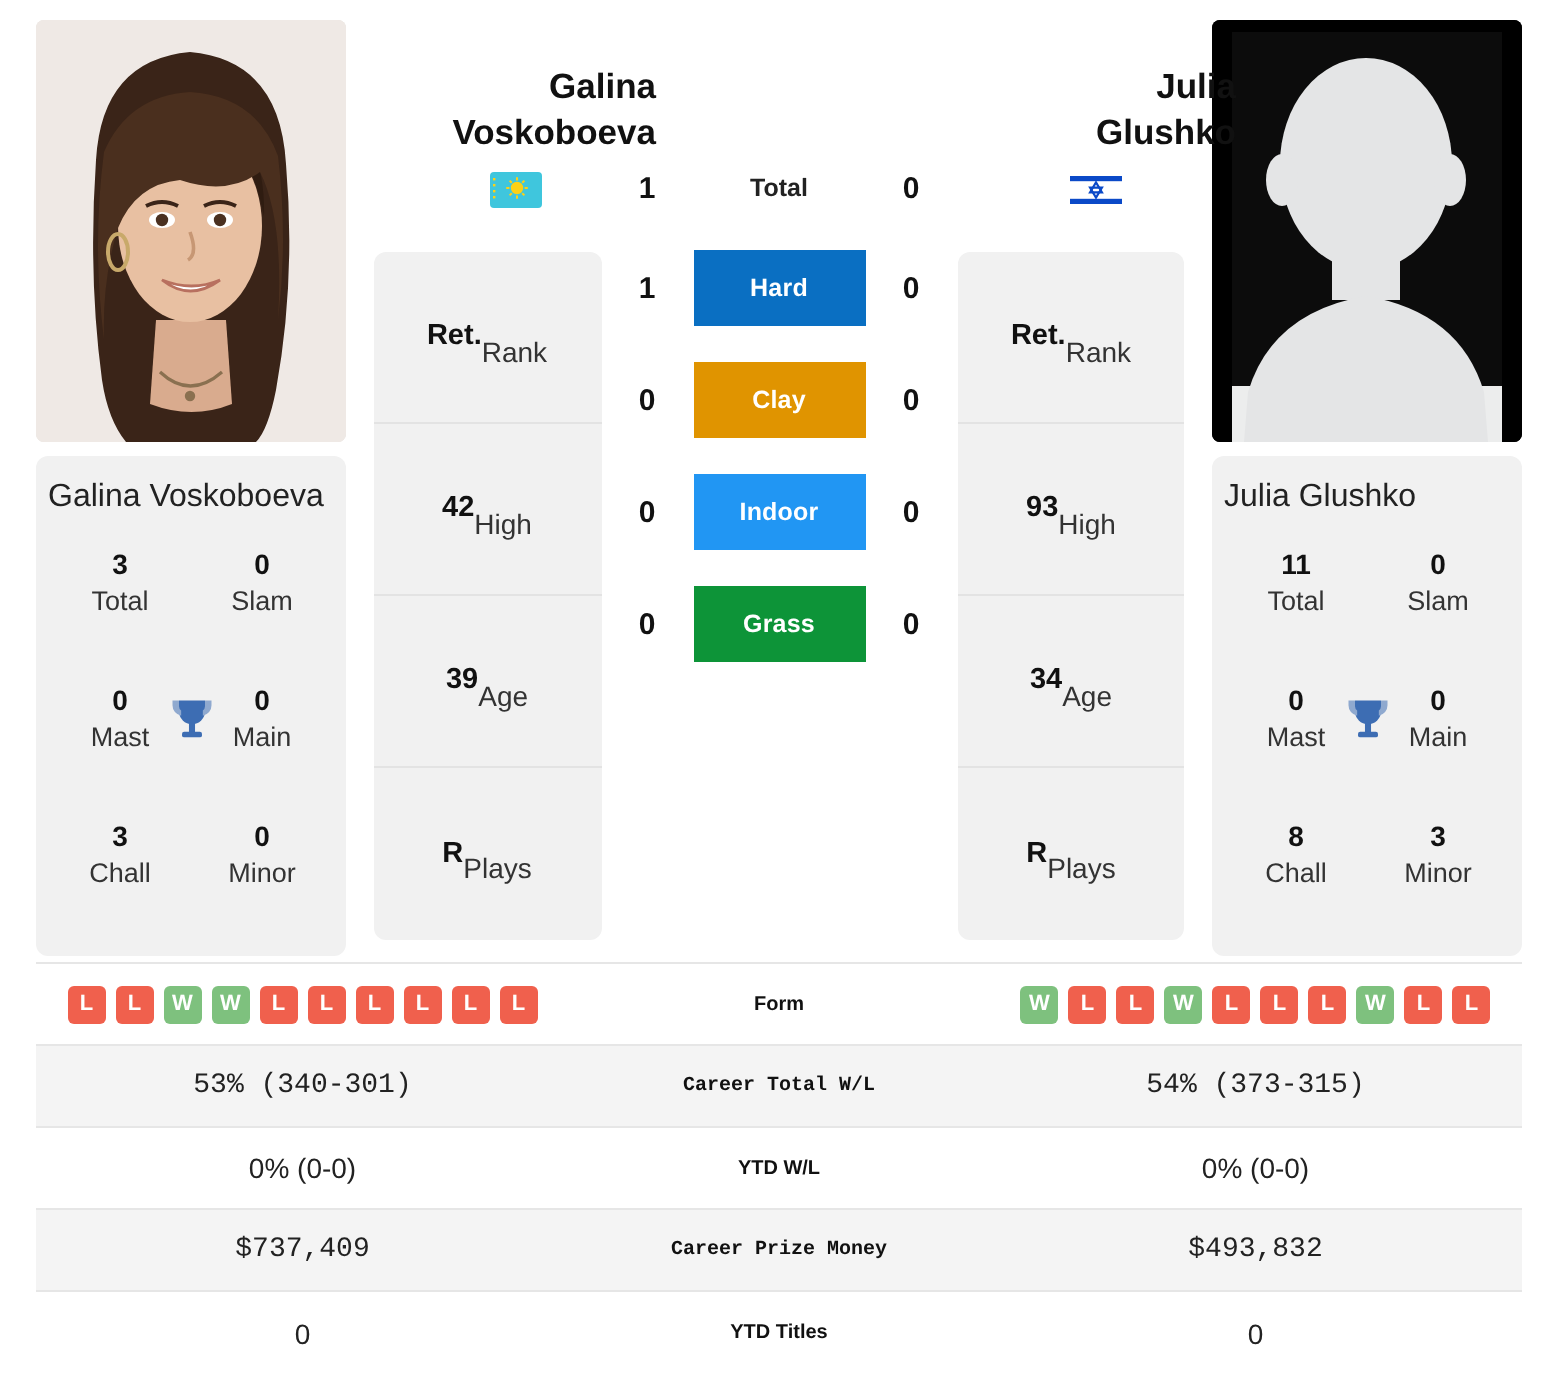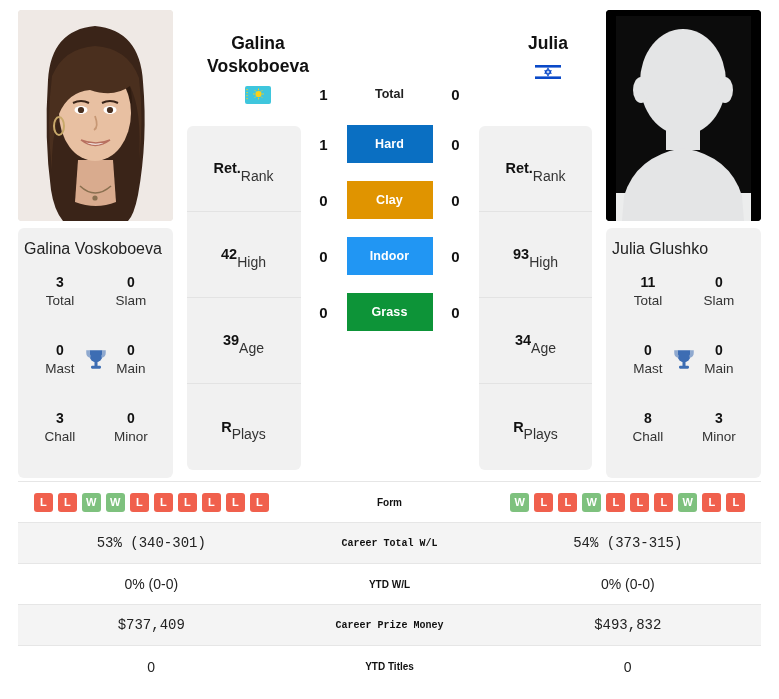--- a/index.html
+++ b/index.html
@@ -174,21 +174,21 @@
     text-align: center;
     font-size: 12.5px;
     font-weight: bold;
     color: #222;
   }
 
   
   .name-block {
     position: absolute;
     width: 140px;
-    text-align: center;
+    text-align: right;
   }
   .name-block .nm {
     font-size: 17.5px;
     font-weight: bold;
     color: #111;
     line-height: 1.3;
   }
   .flag {
     width: 26px;
     height: 18px;
@@ -497,20 +497,21 @@
           <rect x="1.5" y="6" width="1.2" height="1.2"></rect>
           <rect x="1.5" y="9" width="1.2" height="1.2"></rect>
           <rect x="1.5" y="12" width="1.2" height="1.2"></rect>
         </g>
       </svg>
     </span>
   </div>
 
   <div class="name-block" id="name-right">
     <div class="nm">Julia</div>
+    <div class="nm">Glushko</div>
     <span class="flag">
       <svg viewBox="0 0 26 18" width="26" height="18">
         <rect width="26" height="18" fill="#ffffff"></rect>
         <rect y="2" width="26" height="2.6" fill="#0a49c8"></rect>
         <rect y="13.4" width="26" height="2.6" fill="#0a49c8"></rect>
         <g stroke="#0a49c8" stroke-width="1.05" fill="none">
           <polygon points="13,5.2 16,10.2 10,10.2"></polygon>
           <polygon points="13,12.8 16,7.8 10,7.8"></polygon>
         </g>
       </svg>

